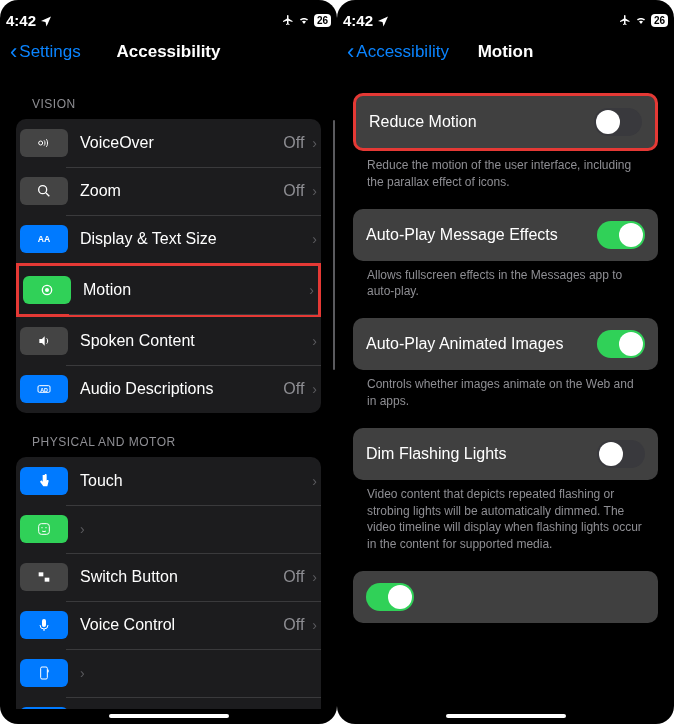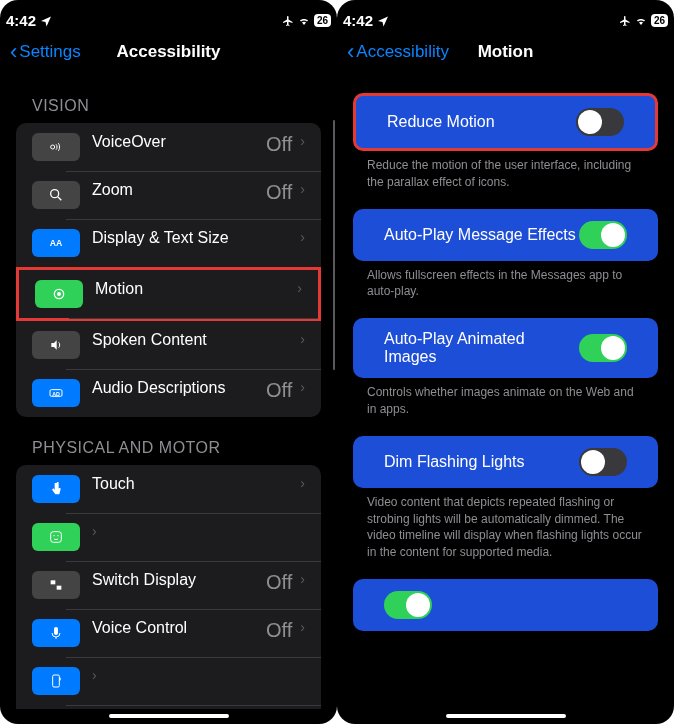--- a/index.html
+++ b/index.html
@@ -1,37 +1,37 @@
 <!DOCTYPE html>
 <html><head>
   <meta charset="utf-8">
   <style>
     * { margin: 0; padding: 0; box-sizing: border-box; font-family: -apple-system, BlinkMacSystemFont, "Segoe UI", sans-serif; }
     body { background: #fff; display: flex; width: 674px; height: 724px; }
     .phone { width: 337px; height: 724px; background: #000; position: relative; overflow: hidden; border-radius: 18px; }
     .phone:first-child { margin-right: 0px; }
     .status-bar { display: flex; justify-content: space-between; align-items: center; padding: 12px 6px 4px; color: #fff; font-size: 15px; font-weight: 600; }
     .status-left { display: flex; align-items: center; gap: 4px; }
-    .status-right { display: flex; align-items: center; gap: 4px; }
+    .status-right { display: flex; align-items: flex-start; gap: 4px; }
     .status-icon { width: 12px; height: 12px; }
     .nav-bar { display: flex; align-items: center; padding: 8px 10px 12px; position: relative; }
     .back-btn { display: flex; align-items: center; color: #0a84ff; font-size: 17px; gap: 2px; }
     .back-chevron { font-size: 22px; line-height: 1; }
     .nav-title { position: absolute; left: 50%; transform: translateX(-50%); color: #fff; font-size: 17px; font-weight: 600; }
     .content { padding: 0 16px; overflow-y: auto; height: calc(100% - 90px); }
-    .section-header { color: #8e8e93; font-size: 16px; letter-spacing: 0.5px; padding: 22px 16px 8px; text-transform: uppercase; }
+    .section-header { color: #8e8e93; font-size: 12px; letter-spacing: 0.5px; padding: 22px 16px 8px; text-transform: uppercase; }
     .list { background: #1c1c1e; border-radius: 10px; overflow: hidden; }
-    .list-item { display: flex; align-items: flex-start; padding: 10px 16px; min-height: 44px; position: relative; }
+    .list-item { display: flex; align-items: center; padding: 10px 4px; min-height: 44px; position: relative; }
     .list-item:not(:last-child)::after { content: ""; position: absolute; bottom: 0; left: 50px; right: 0; height: 0.5px; background: #3a3a3c; }
     .list-icon { width: 48px; height: 28px; border-radius: 6px; display: flex; align-items: center; justify-content: center; margin-right: 12px; flex-shrink: 0; }
     .list-label { color: #fff; font-size: 16px; flex: 1; }
-    .list-value { color: #8e8e93; font-size: 20px; margin-right: 8px; }
+    .list-value { color: #8e8e93; font-size: 16px; margin-right: 8px; }
     .chevron { color: #5a5a5e; font-size: 14px; }
     .highlight { border: 3px solid #e53935; }
-    .toggle-item { display: flex; align-items: center; padding: 12px 31px; background: #1d4ed8; border-radius: 10px; margin-top: 18px; }
+    .toggle-item { display: flex; align-items: center; padding: 12px 13px; background: #404040; border-radius: 10px; margin-top: 18px; }
     .toggle-label { color: #fff; font-size: 16px; flex: 1; }
     .toggle { width: 48px; height: 28px; border-radius: 14px; position: relative; }
     .toggle.off { background: #39393d; }
     .toggle.on { background: #30d158; }
     .toggle-knob { width: 24px; height: 24px; background: #fff; border-radius: 50%; position: absolute; top: 2px; }
     .toggle.off .toggle-knob { left: 2px; }
     .toggle.on .toggle-knob { right: 2px; }
     .footer-text { color: #8e8e93; font-size: 12px; padding: 6px 14px 0; line-height: 1.4; }
     .home-indicator { position: absolute; bottom: 6px; left: 50%; transform: translateX(-50%); width: 120px; height: 4px; background: #fff; border-radius: 3px; }
     .scroll-indicator { position: absolute; right: 2px; top: 120px; width: 2px; height: 250px; background: #5a5a5e; border-radius: 2px; }
@@ -154,21 +154,21 @@
           </div>
           <div class="chevron">›</div>
         </div>
         <div class="list-item">
           <div class="list-icon" style="background:#444">
             <svg viewBox="0 0 24 24" class="ic-svg">
               <rect x="4" y="5" width="7" height="6" fill="#fff"></rect>
               <rect x="13" y="13" width="7" height="6" fill="#fff"></rect>
             </svg>
           </div>
-          <div class="list-label">Switch Display</div>
+          <div class="list-label">Switch Button</div>
           <div class="list-value">Off</div>
           <div class="chevron">›</div>
         </div>
         <div class="list-item">
           <div class="list-icon" style="background:#007aff">
             <svg viewBox="0 0 24 24" class="ic-svg">
               <rect x="9" y="3" width="6" height="12" rx="3" fill="#fff"></rect>
               <path d="M6 12a6 6 0 0012 0M12 18v3" fill="none" stroke="#fff" stroke-width="1.5"></path>
             </svg>
           </div>

